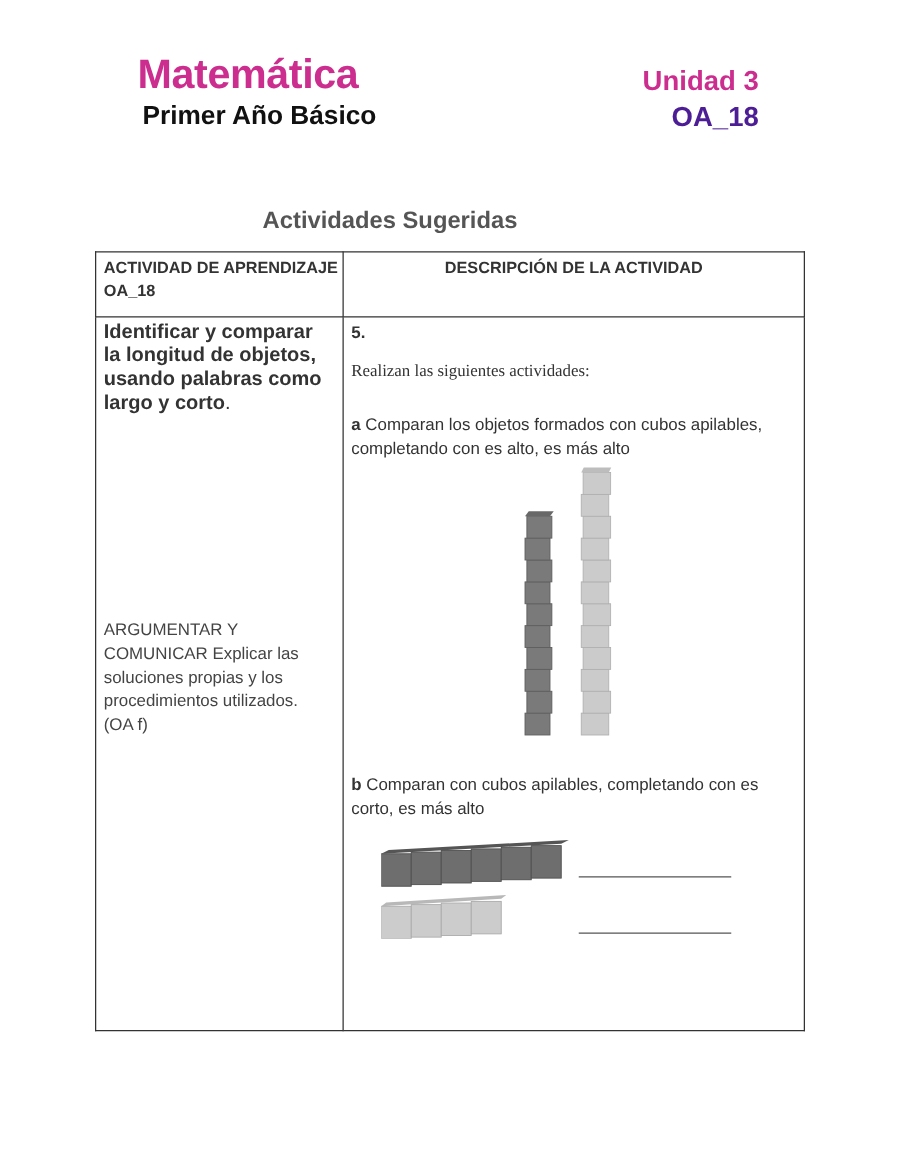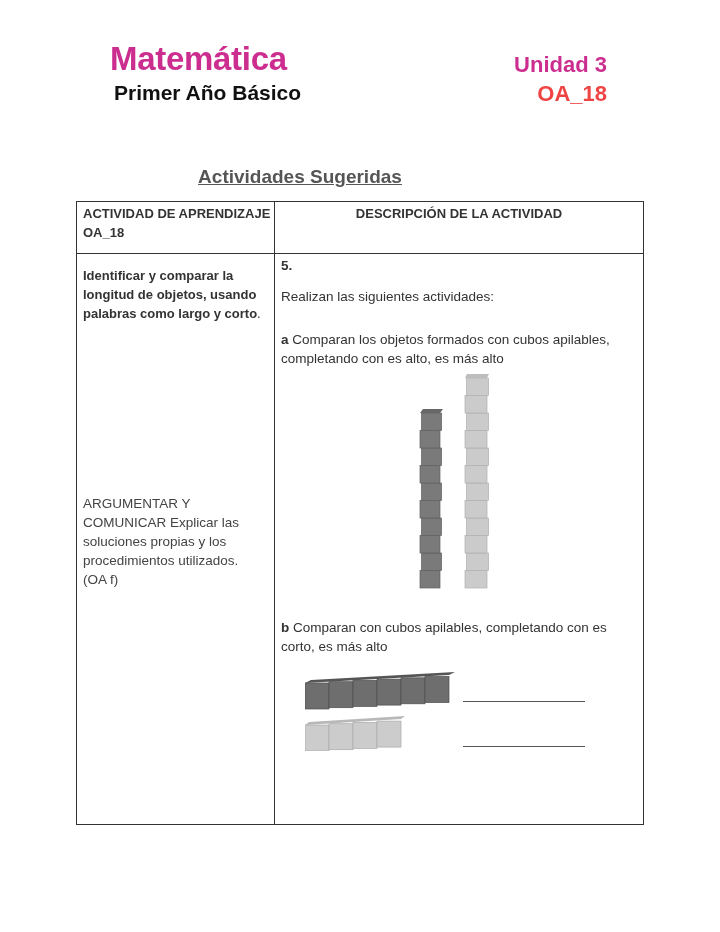--- a/index.html
+++ b/index.html
@@ -1,36 +1,36 @@
 <!DOCTYPE html>
 <html><head>
 <meta charset="utf-8">
 <style>
   html, body { margin: 0; padding: 0; background: #ffffff; }
   body { width: 720px; height: 932px; position: relative; overflow: hidden; font-family: "Liberation Sans", sans-serif; color: #222; }
   .abs { position: absolute; }
   .title-main { left: 110px; top: 40px; font-size: 33px; font-weight: bold; color: #cc2e8f; letter-spacing: -0.3px; }
   .subtitle { left: 114px; top: 81px; font-size: 21px; font-weight: bold; color: #111; }
   .unit { right: 113px; top: 52px; font-size: 22px; font-weight: bold; color: #cc2e8f; text-align: center; }
-  .oa { right: 113px; top: 81px; font-size: 22px; font-weight: bold; color: #ef4444; text-align: right; }
-  .section-title { left: 4px; width: 592px; top: 166px; text-align: center; font-size: 19px; font-weight: bold; color: #555; text-decoration: underline; }
+  .oa { right: 113px; top: 81px; font-size: 22px; font-weight: bold; color: #4c1d95; text-align: right; }
+  .section-title { left: 16px; width: 592px; top: 166px; text-align: center; font-size: 19px; font-weight: bold; color: #555; }
 
   table.main { position: absolute; left: 76px; top: 201px; width: 568px; border-collapse: collapse; }
   table.main td { border: 1.5px solid #333; vertical-align: top; padding: 0; }
   .col1 { width: 191px; }
   .hdr-row td { height: 49px; }
   .hdr1 { font-size: 13px; font-weight: bold; color: #333; padding: 2px 0 0 6px !important; line-height: 19px; }
   .hdr2 { font-size: 13px; font-weight: bold; color: #333; text-align: center; padding-top: 2px !important; line-height: 19px; }
   .body-row td { height: 570px; position: relative; }
-  .obj-text { position: absolute; left: 6px; top: 12px; width: 180px; font-size: 13px; font-weight: bold; color: #333; line-height: 19px; }
+  .obj-text { position: absolute; left: 6px; top: 2px; width: 180px; font-size: 16px; font-weight: bold; color: #333; line-height: 19px; }
   .obj-text .normal { font-weight: normal; }
   .skill-text { position: absolute; left: 6px; top: 240px; width: 180px; font-size: 13.5px; color: #444; line-height: 19px; }
   .desc { position: absolute; left: 6px; top: 2px; width: 360px; font-size: 13.5px; color: #333; line-height: 19px; }
   .num { font-weight: bold; }
-  .p { margin-top: 12px; }
+  .p { margin-top: 12px; font-family: Liberation Serif, serif; }
   .p2 { margin-top: 24px; }
   .bold { font-weight: bold; }
   .towers { position: absolute; left: 140px; top: 116px; }
   .bars { position: absolute; left: 30px; top: 417px; }
   .blank-line { position: absolute; height: 1px; background: #555; width: 122px; }
 </style>
 </head>
 <body>
 
 <div class="abs title-main">Matemática</div>

